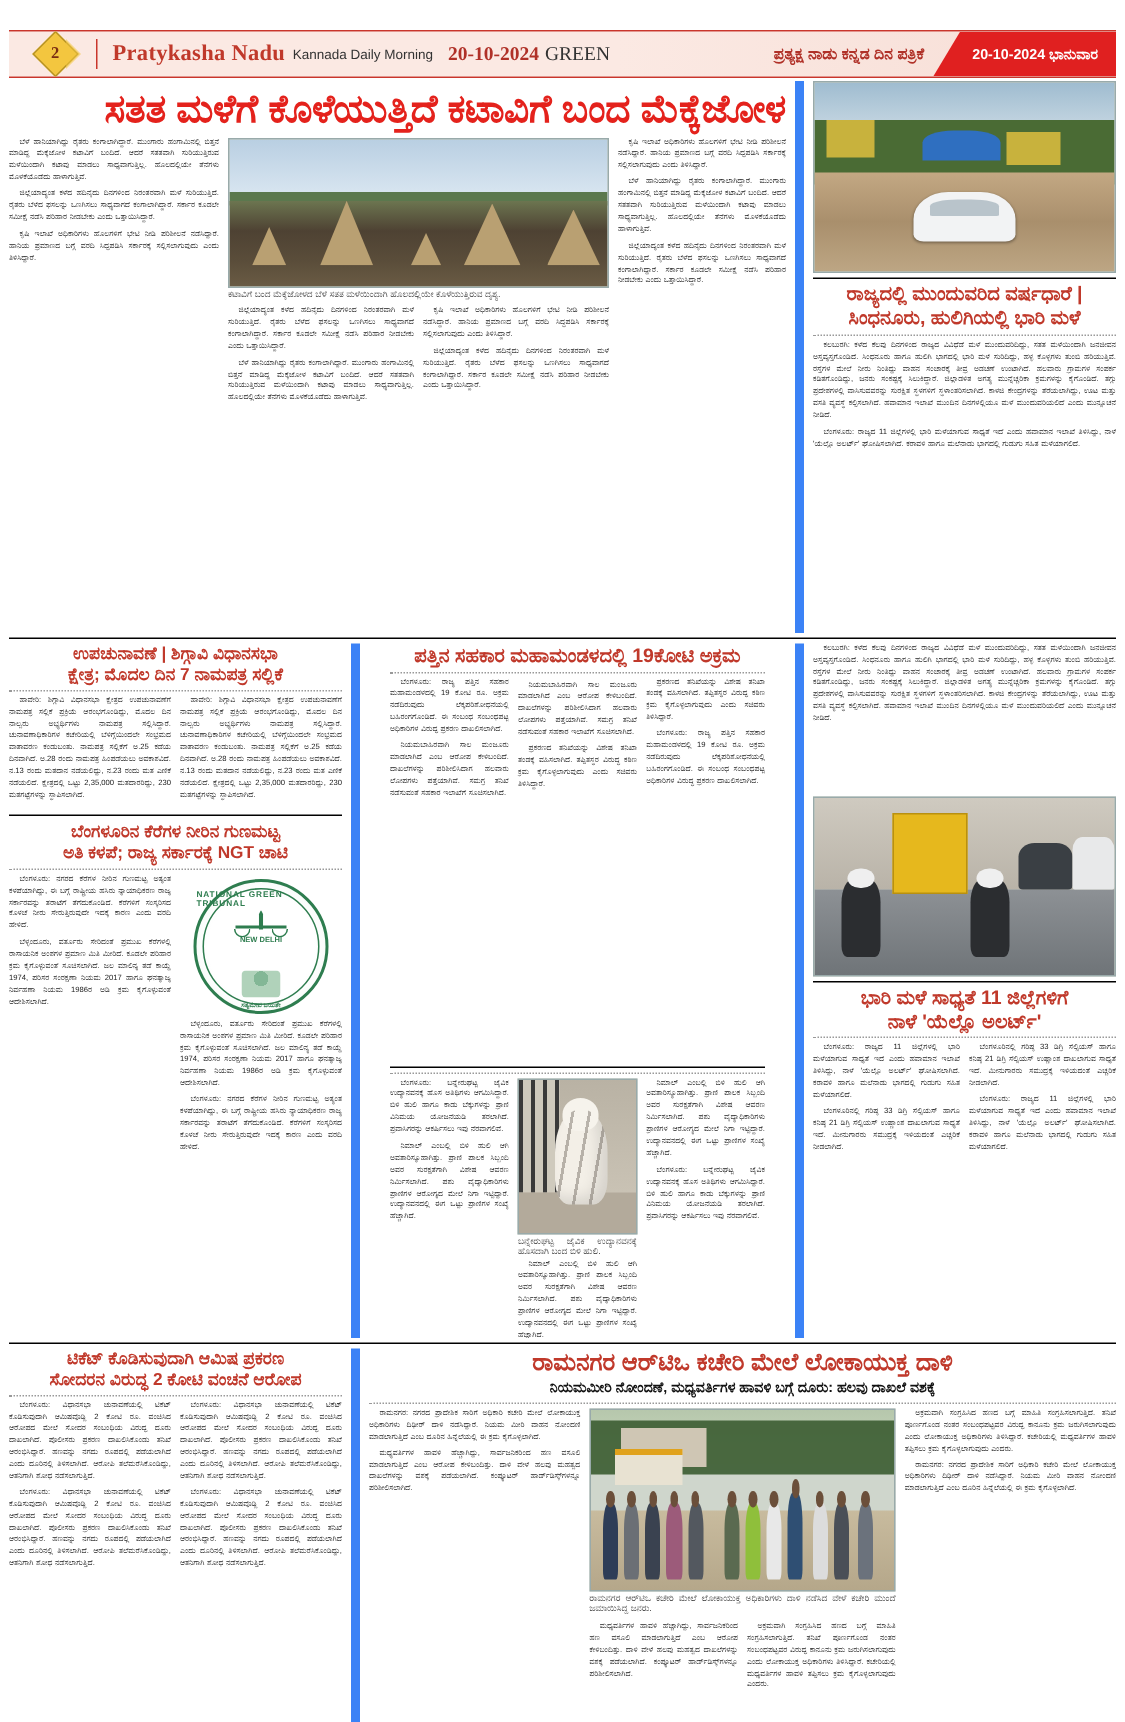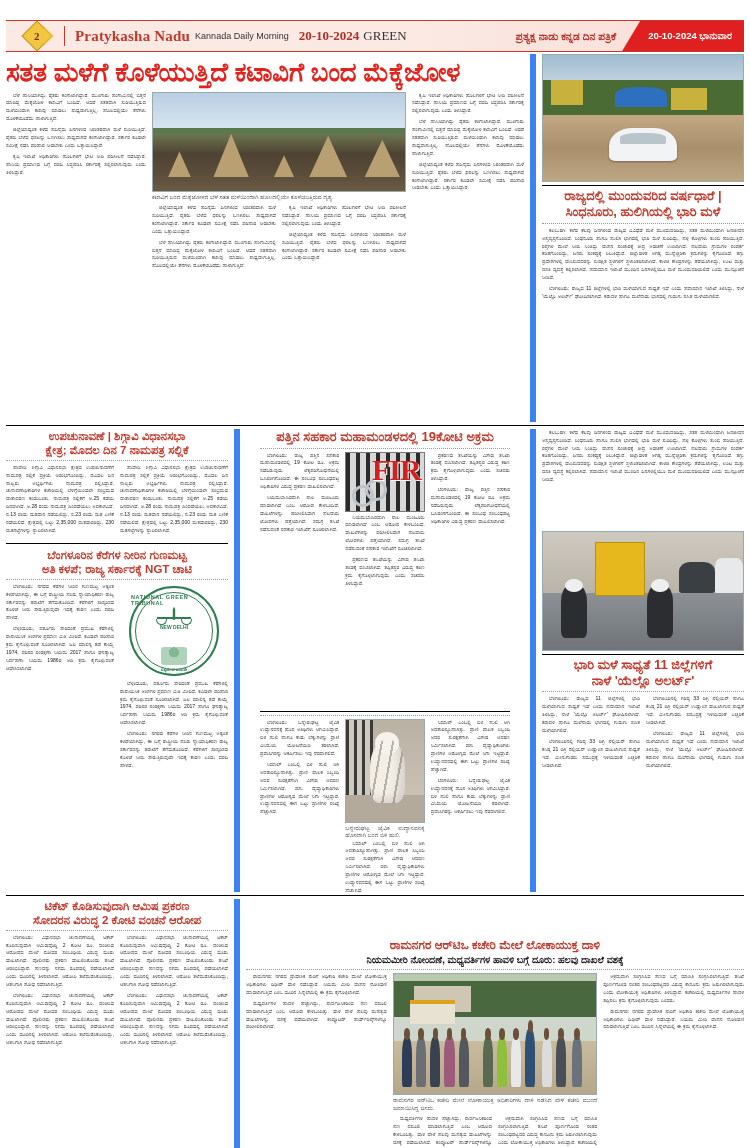--- a/index.html
+++ b/index.html
@@ -24,24 +24,24 @@
            padding:0 12px 0 26px;margin-left:0;white-space:nowrap;clip-path:polygon(18px 0,100% 0,100% 100%,0 100%);flex:none;}
 
   
   .rule{border-top:1px solid #000;}
   .rule-thin{border-top:1px dotted #999;}
   .cols{display:flex;}
   .col{box-sizing:border-box;}
   .vline{border-left:6px solid #3b82f6;}
 
   .kicker{background:#1b9fe0;color:#fff;text-align:center;font-size:11.5px;font-weight:bold;padding:3px 4px;line-height:1.3;}
-  .lead-head{color:#e4221c;font-weight:bold;font-size:26px;line-height:1.1;text-align:left;padding:4px 0 5px;letter-spacing:-.2px;}
+  .lead-head{color:#e4221c;font-weight:bold;font-size:26px;line-height:1.1;text-align:right;padding:4px 0 5px;letter-spacing:-.2px;}
 
   .sec-head{color:#c0392b;font-weight:bold;text-align:center;line-height:1.22;}
-  .sec-head.big{font-size:12px;margin-top:39px;}
+  .sec-head.big{font-size:16px;}
   .sec-head.mid{font-size:13px;}
   .sec-head.sm{font-size:11.5px;}
   .sub-head{font-weight:bold;text-align:center;font-size:9.5px;line-height:1.25;color:#111;}
 
   .photo{position:relative;background:#cfd6cc;overflow:hidden;border:1px solid #9aa;}
   .cap{font-size:6px;color:#444;line-height:1.25;text-align:justify;}
 
   
   .body{font-size:5.6px;line-height:1.62;text-align:justify;color:#1a1a1a;
         hyphens:auto;word-spacing:.3px;}
@@ -255,25 +255,20 @@
 
     <div class="col vline" style="width:296px;padding:0 20px;">
       <div class="sec-head mid">ಪತ್ತಿನ ಸಹಕಾರ ಮಹಾಮಂಡಳದಲ್ಲಿ 19ಕೋಟಿ ಅಕ್ರಮ</div>
       <div class="rule-thin" style="margin:3px 0;"></div>
       <div class="colwrap">
         <div class="body tiny" style="height:255px;overflow:hidden;">
           <p>ಬೆಂಗಳೂರು: ರಾಜ್ಯ ಪತ್ತಿನ ಸಹಕಾರ ಮಹಾಮಂಡಳದಲ್ಲಿ 19 ಕೋಟಿ ರೂ. ಅಕ್ರಮ ನಡೆದಿರುವುದು ಲೆಕ್ಕಪರಿಶೋಧನೆಯಲ್ಲಿ ಬಹಿರಂಗಗೊಂಡಿದೆ. ಈ ಸಂಬಂಧ ಸಂಬಂಧಪಟ್ಟ ಅಧಿಕಾರಿಗಳ ವಿರುದ್ಧ ಪ್ರಕರಣ ದಾಖಲಿಸಲಾಗಿದೆ.</p>
           <p>ನಿಯಮಬಾಹಿರವಾಗಿ ಸಾಲ ಮಂಜೂರು ಮಾಡಲಾಗಿದೆ ಎಂಬ ಆರೋಪ ಕೇಳಿಬಂದಿದೆ. ದಾಖಲೆಗಳನ್ನು ಪರಿಶೀಲಿಸಿದಾಗ ಹಲವಾರು ಲೋಪಗಳು ಪತ್ತೆಯಾಗಿವೆ. ಸಮಗ್ರ ತನಿಖೆ ನಡೆಸುವಂತೆ ಸಹಕಾರ ಇಲಾಖೆಗೆ ಸೂಚಿಸಲಾಗಿದೆ.</p>
         </div>
         <div>
-          <div class="fir">
-            <div class="cuff"></div>
-            <div class="cuff2"></div>
-            <div class="txt">FIR</div>
-          </div>
           <div class="body tiny" style="height:193px;overflow:hidden;margin-top:2px;">
             <p>ನಿಯಮಬಾಹಿರವಾಗಿ ಸಾಲ ಮಂಜೂರು ಮಾಡಲಾಗಿದೆ ಎಂಬ ಆರೋಪ ಕೇಳಿಬಂದಿದೆ. ದಾಖಲೆಗಳನ್ನು ಪರಿಶೀಲಿಸಿದಾಗ ಹಲವಾರು ಲೋಪಗಳು ಪತ್ತೆಯಾಗಿವೆ. ಸಮಗ್ರ ತನಿಖೆ ನಡೆಸುವಂತೆ ಸಹಕಾರ ಇಲಾಖೆಗೆ ಸೂಚಿಸಲಾಗಿದೆ.</p>
             <p>ಪ್ರಕರಣದ ತನಿಖೆಯನ್ನು ವಿಶೇಷ ತನಿಖಾ ತಂಡಕ್ಕೆ ವಹಿಸಲಾಗಿದೆ. ತಪ್ಪಿತಸ್ಥರ ವಿರುದ್ಧ ಕಠಿಣ ಕ್ರಮ ಕೈಗೊಳ್ಳಲಾಗುವುದು ಎಂದು ಸಚಿವರು ತಿಳಿಸಿದ್ದಾರೆ.</p>
           </div>
         </div>
         <div class="body tiny" style="height:255px;overflow:hidden;">
           <p>ಪ್ರಕರಣದ ತನಿಖೆಯನ್ನು ವಿಶೇಷ ತನಿಖಾ ತಂಡಕ್ಕೆ ವಹಿಸಲಾಗಿದೆ. ತಪ್ಪಿತಸ್ಥರ ವಿರುದ್ಧ ಕಠಿಣ ಕ್ರಮ ಕೈಗೊಳ್ಳಲಾಗುವುದು ಎಂದು ಸಚಿವರು ತಿಳಿಸಿದ್ದಾರೆ.</p>
           <p>ಬೆಂಗಳೂರು: ರಾಜ್ಯ ಪತ್ತಿನ ಸಹಕಾರ ಮಹಾಮಂಡಳದಲ್ಲಿ 19 ಕೋಟಿ ರೂ. ಅಕ್ರಮ ನಡೆದಿರುವುದು ಲೆಕ್ಕಪರಿಶೋಧನೆಯಲ್ಲಿ ಬಹಿರಂಗಗೊಂಡಿದೆ. ಈ ಸಂಬಂಧ ಸಂಬಂಧಪಟ್ಟ ಅಧಿಕಾರಿಗಳ ವಿರುದ್ಧ ಪ್ರಕರಣ ದಾಖಲಿಸಲಾಗಿದೆ.</p>
         </div>
       </div>

